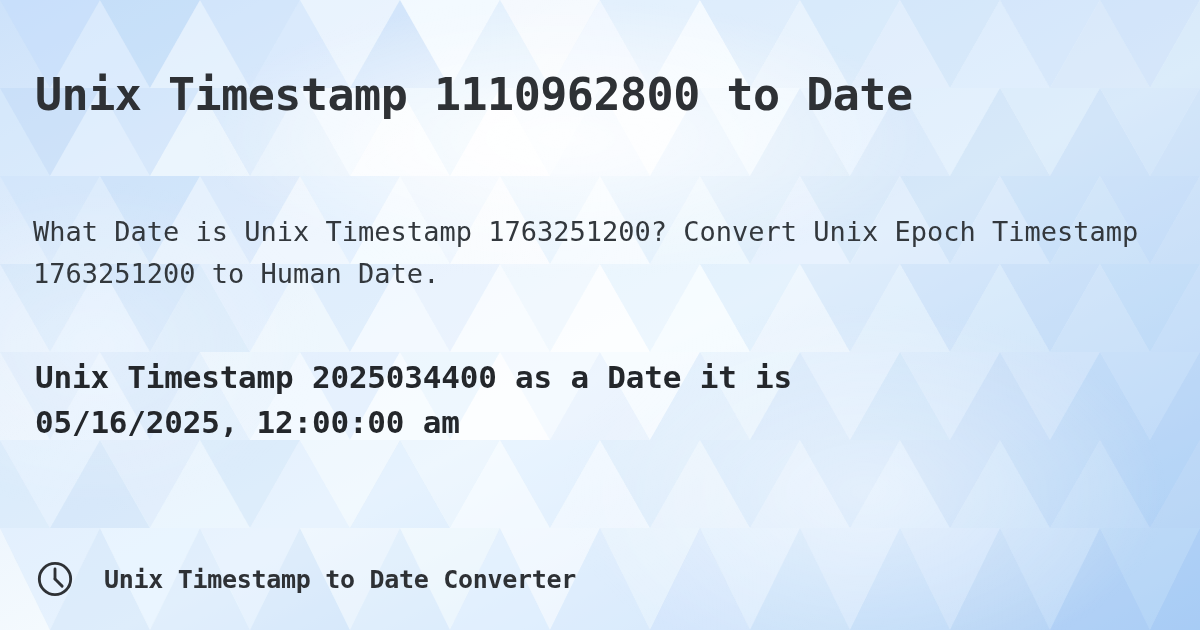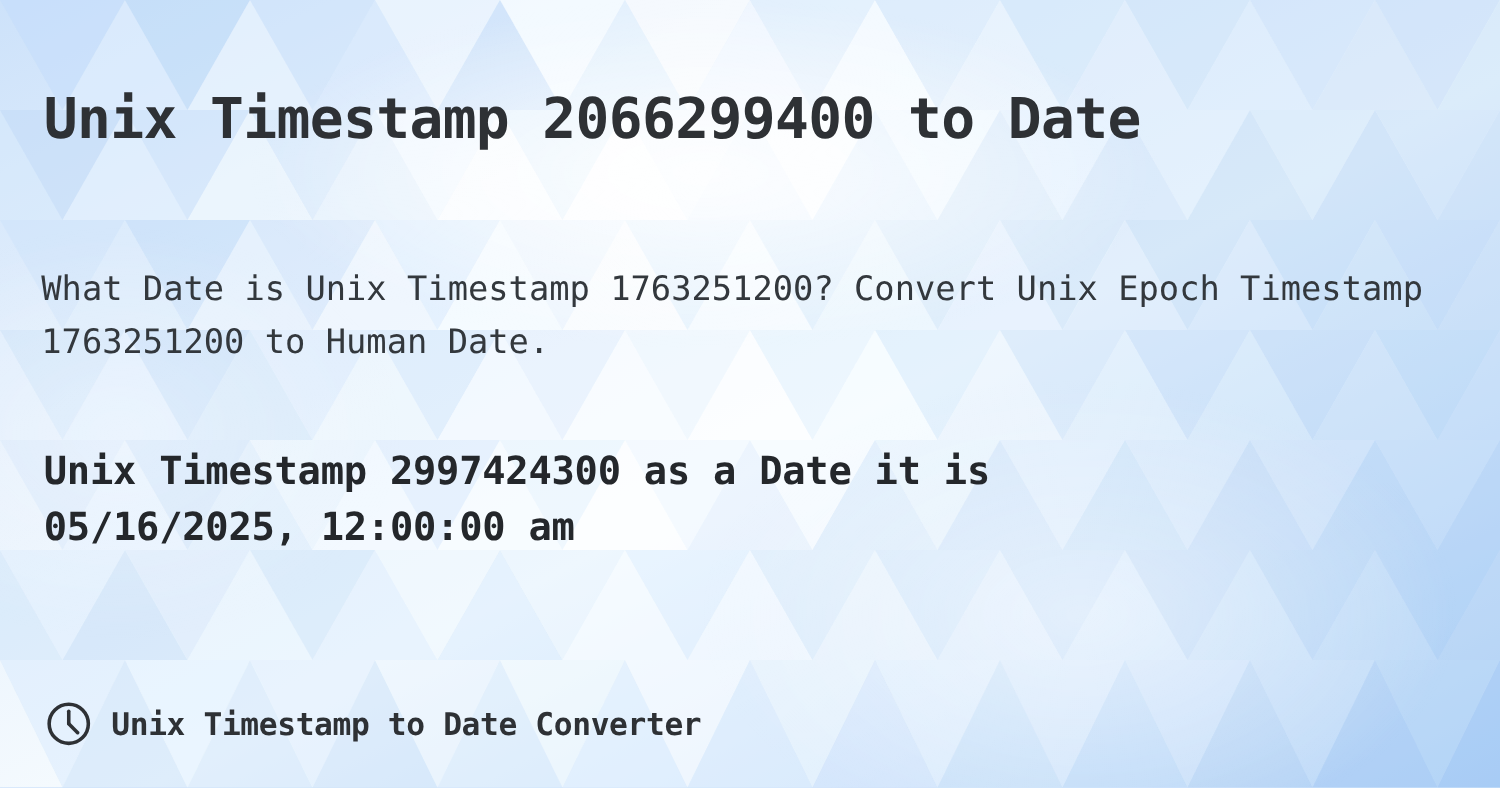--- a/index.html
+++ b/index.html
@@ -90,21 +90,21 @@
     width: 1200px;
     height: 62px;
   }
 
   .footer-left {
     position: absolute;
     left: 36px;
     top: 0;
     display: flex;
     align-items: center;
-    gap: 15px;
+    gap: 30px;
     height: 62px;
   }
 
   .clock-icon {
     width: 38px;
     height: 38px;
     display: block;
     flex: 0 0 auto;
   }
 
@@ -340,26 +340,26 @@
       <polygon points="1050,630 1100,528 1150,630" fill="#9cc4f2" opacity="0.42"></polygon>
       <polygon points="1100,528 1200,528 1150,630" fill="#b2d2f6" opacity="0.45"></polygon>
       <polygon points="1150,630 1200,528 1250,630" fill="#8fbcef" opacity="0.40"></polygon>
     </g>
   </svg>
 
   <div id="bg-glow"></div>
 
   <div id="content">
 
-    <h1 class="page-title">Unix Timestamp 2066299400 to Date</h1>
+    <h1 class="page-title">Unix Timestamp 1110962800 to Date</h1>
 
     <p class="description">What Date is Unix Timestamp 1763251200? Convert Unix Epoch Timestamp 1763251200 to Human Date.</p>
 
     <div class="result">
-      <div>Unix Timestamp 2997424300 as a Date it is</div>
+      <div>Unix Timestamp 2025034400 as a Date it is</div>
       <div>05/16/2025, 12:00:00 am</div>
     </div>
 
     <div class="footer">
 
       <div class="footer-left">
         <svg class="clock-icon" viewBox="0 0 40 40" xmlns="http://www.w3.org/2000/svg">
           <circle cx="20" cy="20" r="16.5" fill="none" stroke="#2e3135" stroke-width="3"></circle>
           <line x1="20" y1="20" x2="20" y2="9.5" stroke="#2e3135" stroke-width="3" stroke-linecap="round"></line>
           <line x1="20" y1="20" x2="27.5" y2="27.5" stroke="#2e3135" stroke-width="3" stroke-linecap="round"></line>

